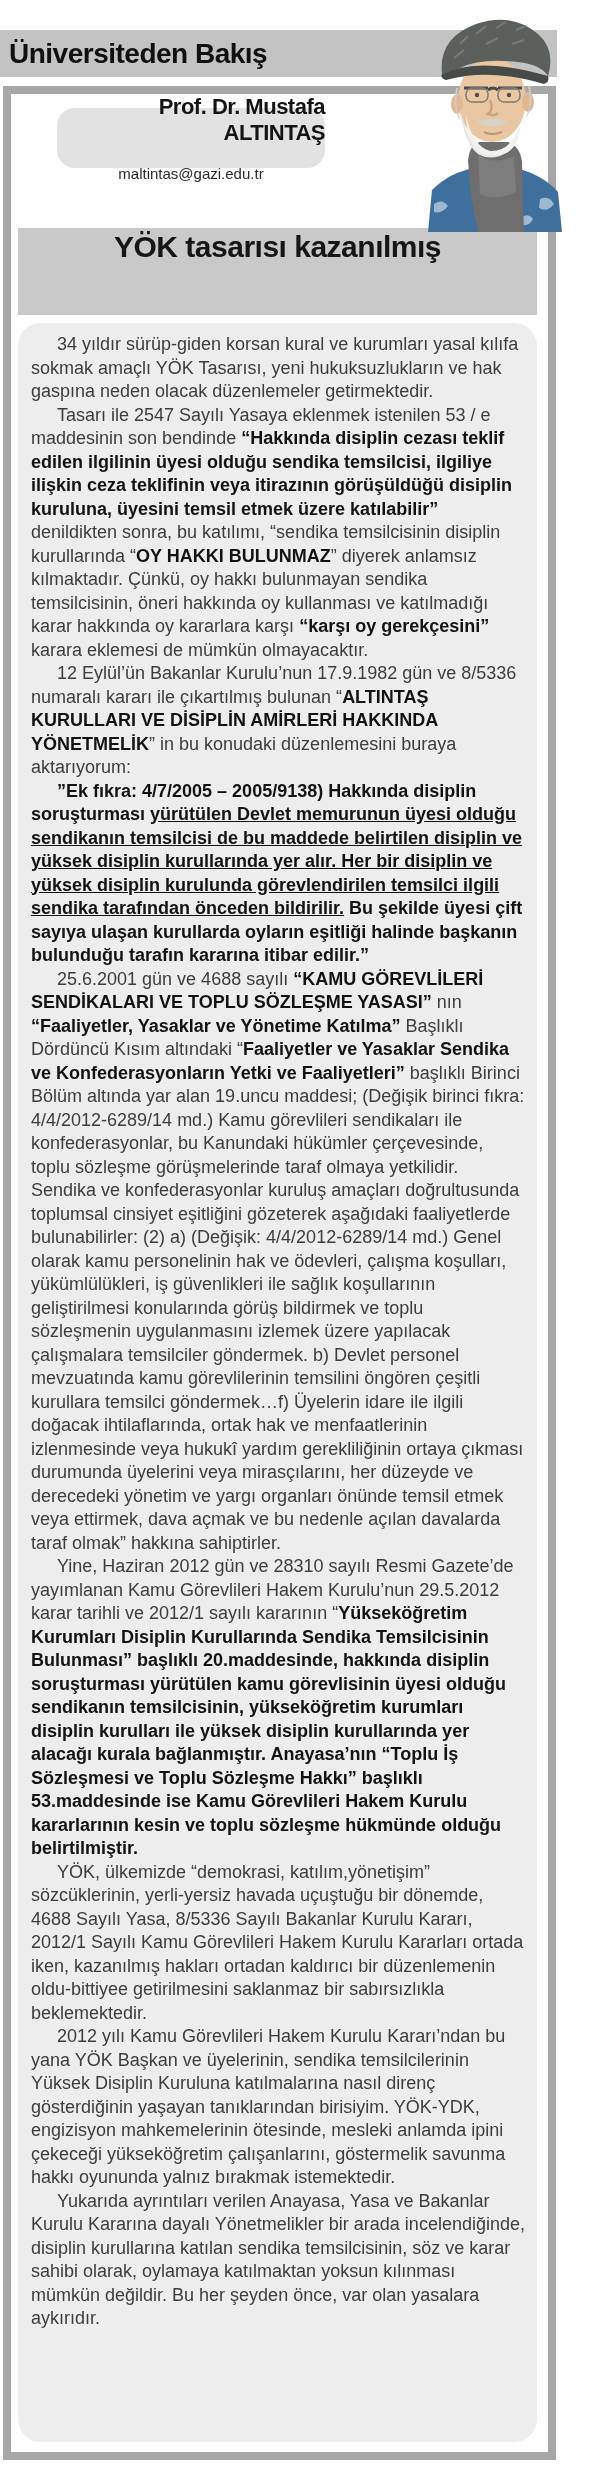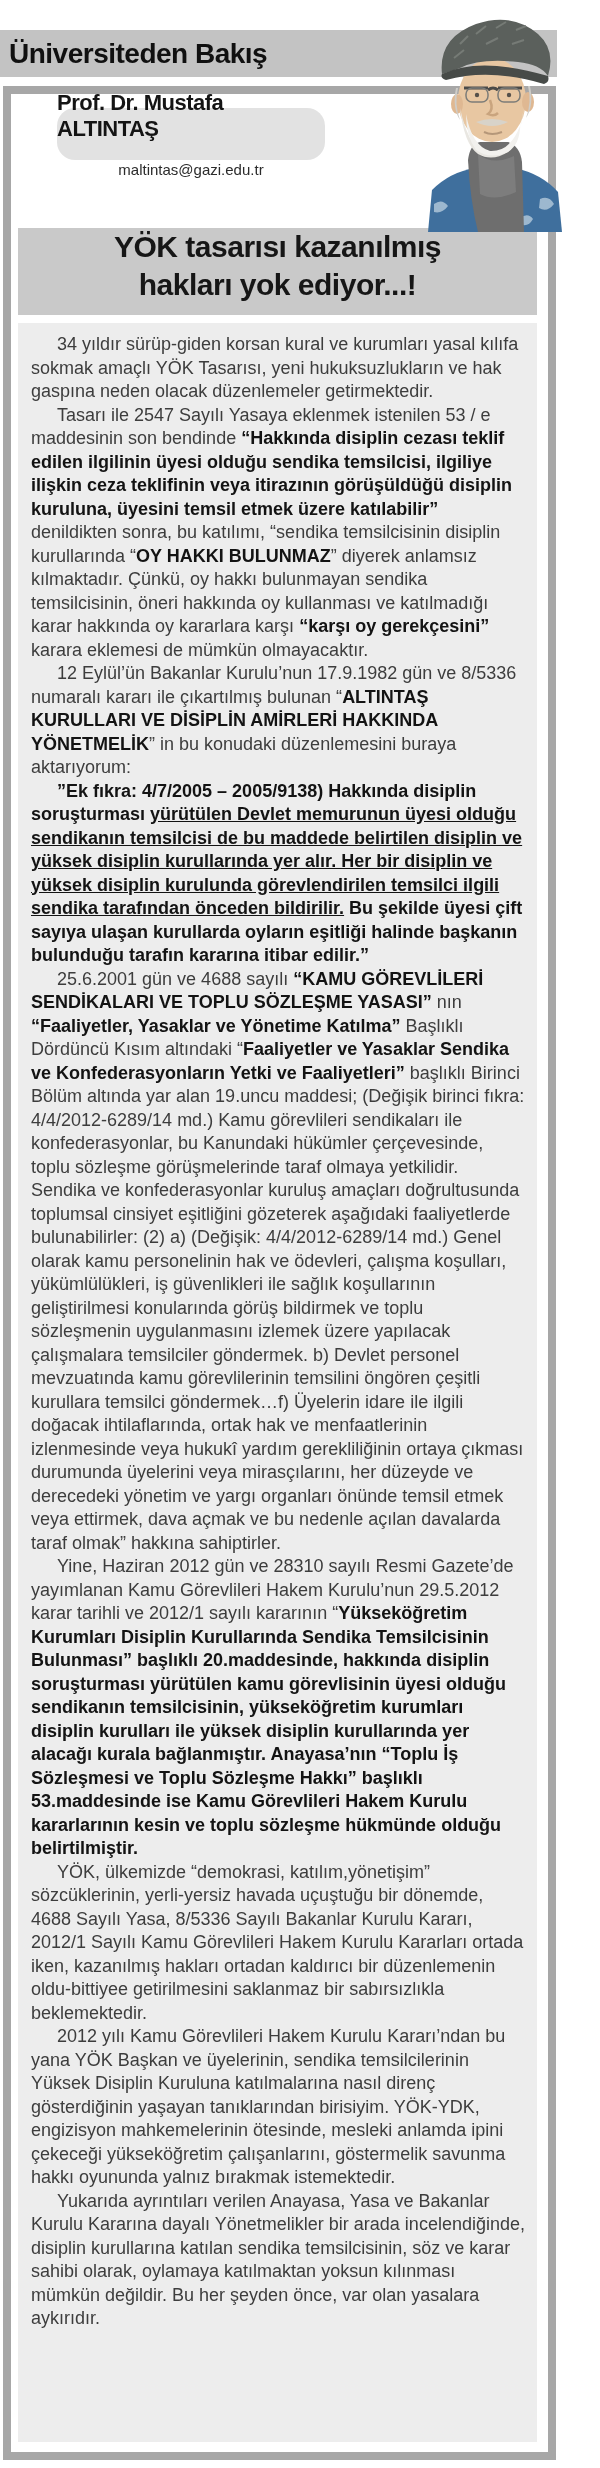--- a/index.html
+++ b/index.html
@@ -17,39 +17,39 @@
     text-align:right;
   }
   .photo{
     position:absolute;left:420px;top:4px;width:146px;height:228px;z-index:5;
   }
   .main-frame{
     position:absolute;left:3px;top:86px;width:553px;height:2374px;
     border:8px solid #a7a7a7;background:#ffffff;box-sizing:border-box;
   }
   .author-card{
-    position:absolute;left:46px;top:14px;width:268px;height:52px;
+    position:absolute;left:46px;top:14px;width:268px;height:60px;
     background:#e2e2e2;border-radius:18px;
-    display:flex;flex-direction:column;align-items:center;justify-content:center;
+    display:flex;flex-direction:column;align-items:center;justify-content:center;text-align:right;
   }
   .author-name{font-weight:bold;font-size:22px;color:#141414;letter-spacing:-0.5px;}
   .author-email{font-size:15px;color:#2b2b2b;margin-top:19px;}
   .title-box{
     position:absolute;left:7px;top:134px;width:519px;height:87px;
     background:#c9c9c9;display:flex;flex-direction:column;
     align-items:center;justify-content:flex-start;
   }
   .title-line{
     font-weight:bold;font-size:30px;line-height:38px;color:#161616;
     letter-spacing:-0.5px;text-align:center;
   }
   .article-box{
     position:absolute;left:7px;top:229px;width:519px;height:2119px;
     background:#ededed;box-sizing:border-box;
-    padding:10px 10px 0 13px;overflow:hidden;
+    padding:10px 10px 0 13px;overflow:hidden;border-radius:23px;
   }
   .para{
     margin:0;text-indent:26px;
     font-size:18px;line-height:23.5px;color:#3d3d3d;text-align:left;
   }
   .para .b{font-weight:bold;color:#131313;text-align:right;}
   .para .u{text-decoration:underline;}
 </style>
 </head>
 <body>
@@ -96,21 +96,20 @@
 </svg>
 
 <div class="main-frame">
   <div class="author-card">
     <span class="author-name">Prof. Dr. Mustafa ALTINTAŞ</span>
     <span class="author-email">maltintas@gazi.edu.tr</span>
   </div>
 
   <div class="title-box">
     <span class="title-line">YÖK tasarısı kazanılmış</span>
-    <span class="title-line">hakları yok ediyor...!</span>
   </div>
 
   <div class="article-box">
       <p class="para"><span>34 yıldır sürüp-giden korsan kural ve kurumları yasal kılıfa sokmak amaçlı YÖK Tasarısı, yeni hukuksuzlukların ve hak gaspına neden olacak düzenlemeler getirmektedir.</span></p>
       <p class="para"><span>Tasarı ile 2547 Sayılı Yasaya eklenmek istenilen 53 / e maddesinin son bendinde </span><span class="b">“Hakkında disiplin cezası teklif edilen ilgilinin üyesi olduğu sendika temsilcisi, ilgiliye ilişkin ceza teklifinin veya itirazının görüşüldüğü disiplin kuruluna, üyesini temsil etmek üzere katılabilir”</span><span> denildikten sonra, bu katılımı, “sendika temsilcisinin disiplin kurullarında “</span><span class="b">OY HAKKI BULUNMAZ</span><span>” diyerek anlamsız kılmaktadır. Çünkü, oy hakkı bulunmayan sendika temsilcisinin, öneri hakkında oy kullanması ve katılmadığı karar hakkında oy kararlara karşı </span><span class="b">“karşı oy gerekçesini”</span><span> karara eklemesi de mümkün olmayacaktır.</span></p>
       <p class="para"><span>12 Eylül’ün Bakanlar Kurulu’nun 17.9.1982 gün ve 8/5336 numaralı kararı ile çıkartılmış bulunan “</span><span class="b">ALTINTAŞ KURULLARI VE DİSİPLİN AMİRLERİ HAKKINDA YÖNETMELİK</span><span>” in bu konudaki düzenlemesini buraya aktarıyorum:</span></p>
       <p class="para"><span class="b">”Ek fıkra: 4/7/2005 – 2005/9138) Hakkında disiplin soruşturması </span><span class="b u">yürütülen Devlet memurunun üyesi olduğu sendikanın temsilcisi de bu maddede belirtilen disiplin ve yüksek disiplin kurullarında yer alır. Her bir disiplin ve yüksek disiplin kurulunda görevlendirilen temsilci ilgili sendika tarafından önceden bildirilir.</span><span class="b"> Bu şekilde üyesi çift sayıya ulaşan kurullarda oyların eşitliği halinde başkanın bulunduğu tarafın kararına itibar edilir.”</span></p>
       <p class="para"><span>25.6.2001 gün ve 4688 sayılı </span><span class="b">“KAMU GÖREVLİLERİ SENDİKALARI VE TOPLU SÖZLEŞME YASASI”</span><span> nın </span><span class="b">“Faaliyetler, Yasaklar ve Yönetime Katılma”</span><span> Başlıklı Dördüncü Kısım altındaki “</span><span class="b">Faaliyetler ve Yasaklar Sendika ve Konfederasyonların Yetki ve Faaliyetleri”</span><span> başlıklı Birinci Bölüm altında yar alan 19.uncu maddesi; (Değişik birinci fıkra: 4/4/2012-6289/14 md.) Kamu görevlileri sendikaları ile konfederasyonlar, bu Kanundaki hükümler çerçevesinde, toplu sözleşme görüşmelerinde taraf olmaya yetkilidir. Sendika ve konfederasyonlar kuruluş amaçları doğrultusunda toplumsal cinsiyet eşitliğini gözeterek aşağıdaki faaliyetlerde bulunabilirler: (2) a) (Değişik: 4/4/2012-6289/14 md.) Genel olarak kamu personelinin hak ve ödevleri, çalışma koşulları, yükümlülükleri, iş güvenlikleri ile sağlık koşullarının geliştirilmesi konularında görüş bildirmek ve toplu sözleşmenin uygulanmasını izlemek üzere yapılacak çalışmalara temsilciler göndermek. b) Devlet personel mevzuatında kamu görevlilerinin temsilini öngören çeşitli kurullara temsilci göndermek…f) Üyelerin idare ile ilgili doğacak ihtilaflarında, ortak hak ve menfaatlerinin izlenmesinde veya hukukî yardım gerekliliğinin ortaya çıkması durumunda üyelerini veya mirasçılarını, her düzeyde ve derecedeki yönetim ve yargı organları önünde temsil etmek veya ettirmek, dava açmak ve bu nedenle açılan davalarda taraf olmak” hakkına sahiptirler.</span></p>
       <p class="para"><span>Yine, Haziran 2012 gün ve 28310 sayılı Resmi Gazete’de yayımlanan Kamu Görevlileri Hakem Kurulu’nun 29.5.2012 karar tarihli ve 2012/1 sayılı kararının “</span><span class="b">Yükseköğretim Kurumları Disiplin Kurullarında Sendika Temsilcisinin Bulunması” başlıklı 20.maddesinde, hakkında disiplin soruşturması yürütülen kamu görevlisinin üyesi olduğu sendikanın temsilcisinin, yükseköğretim kurumları disiplin kurulları ile yüksek disiplin kurullarında yer alacağı kurala bağlanmıştır. Anayasa’nın “Toplu İş Sözleşmesi ve Toplu Sözleşme Hakkı” başlıklı 53.maddesinde ise Kamu Görevlileri Hakem Kurulu kararlarının kesin ve toplu sözleşme hükmünde olduğu belirtilmiştir.</span></p>
       <p class="para"><span>YÖK, ülkemizde “demokrasi, katılım,yönetişim” sözcüklerinin, yerli-yersiz havada uçuştuğu bir dönemde, 4688 Sayılı Yasa, 8/5336 Sayılı Bakanlar Kurulu Kararı, 2012/1 Sayılı Kamu Görevlileri Hakem Kurulu Kararları ortada iken, kazanılmış hakları ortadan kaldırıcı bir düzenlemenin oldu-bittiyee getirilmesini saklanmaz bir sabırsızlıkla beklemektedir.</span></p>

